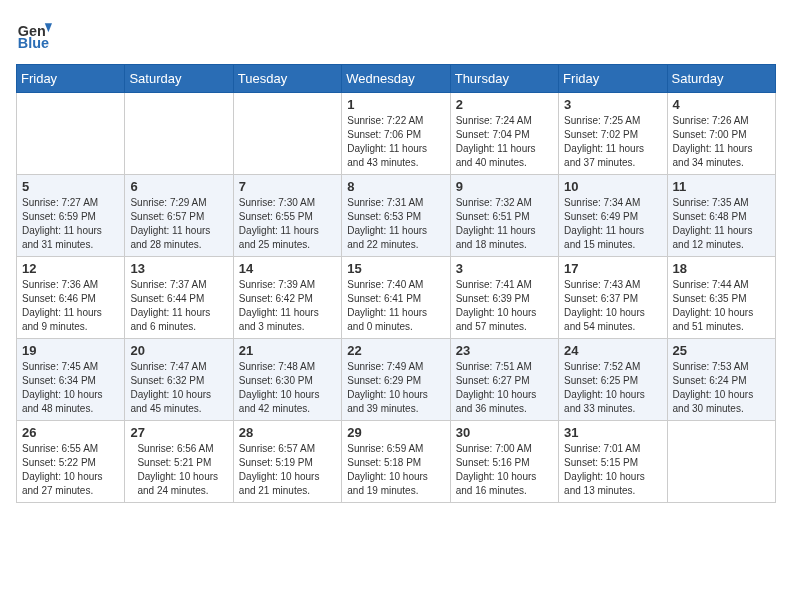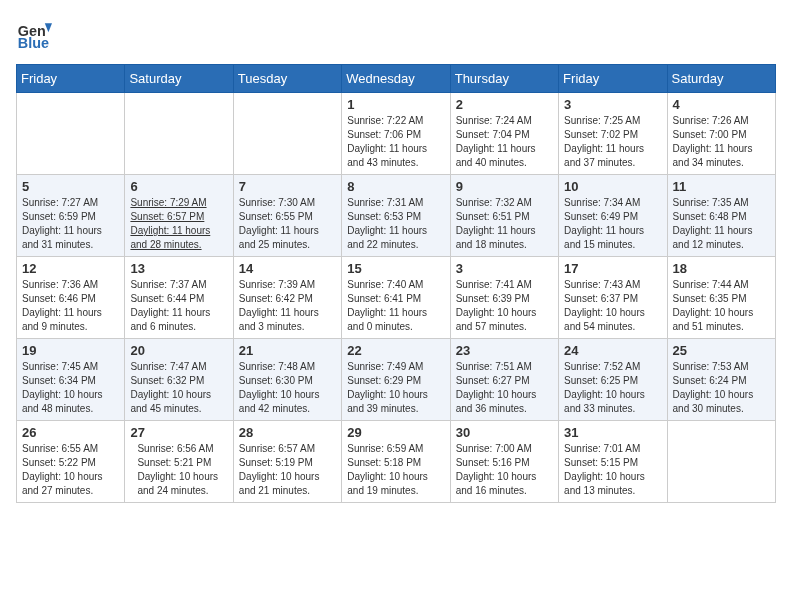--- a/index.html
+++ b/index.html
@@ -157,21 +157,21 @@
       </tr>
       <tr>
         <td>
           <div class="day-number">5</div>
           <div class="day-info" style="white-space: pre-line;">Sunrise: 7:27 AM
 Sunset: 6:59 PM
 Daylight: 11 hours and 31 minutes.</div>
         </td>
         <td>
           <div class="day-number">6</div>
-          <div class="day-info" style="white-space: pre-line; text-decoration: underline;">Sunrise: 7:29 AM
+          <div class="day-info" style="white-space: pre-line;">Sunrise: 7:29 AM
 Sunset: 6:57 PM
 Daylight: 11 hours and 28 minutes.</div>
         </td>
         <td>
           <div class="day-number">7</div>
           <div class="day-info" style="white-space: pre-line;">Sunrise: 7:30 AM
 Sunset: 6:55 PM
 Daylight: 11 hours and 25 minutes.</div>
         </td>
         <td>

